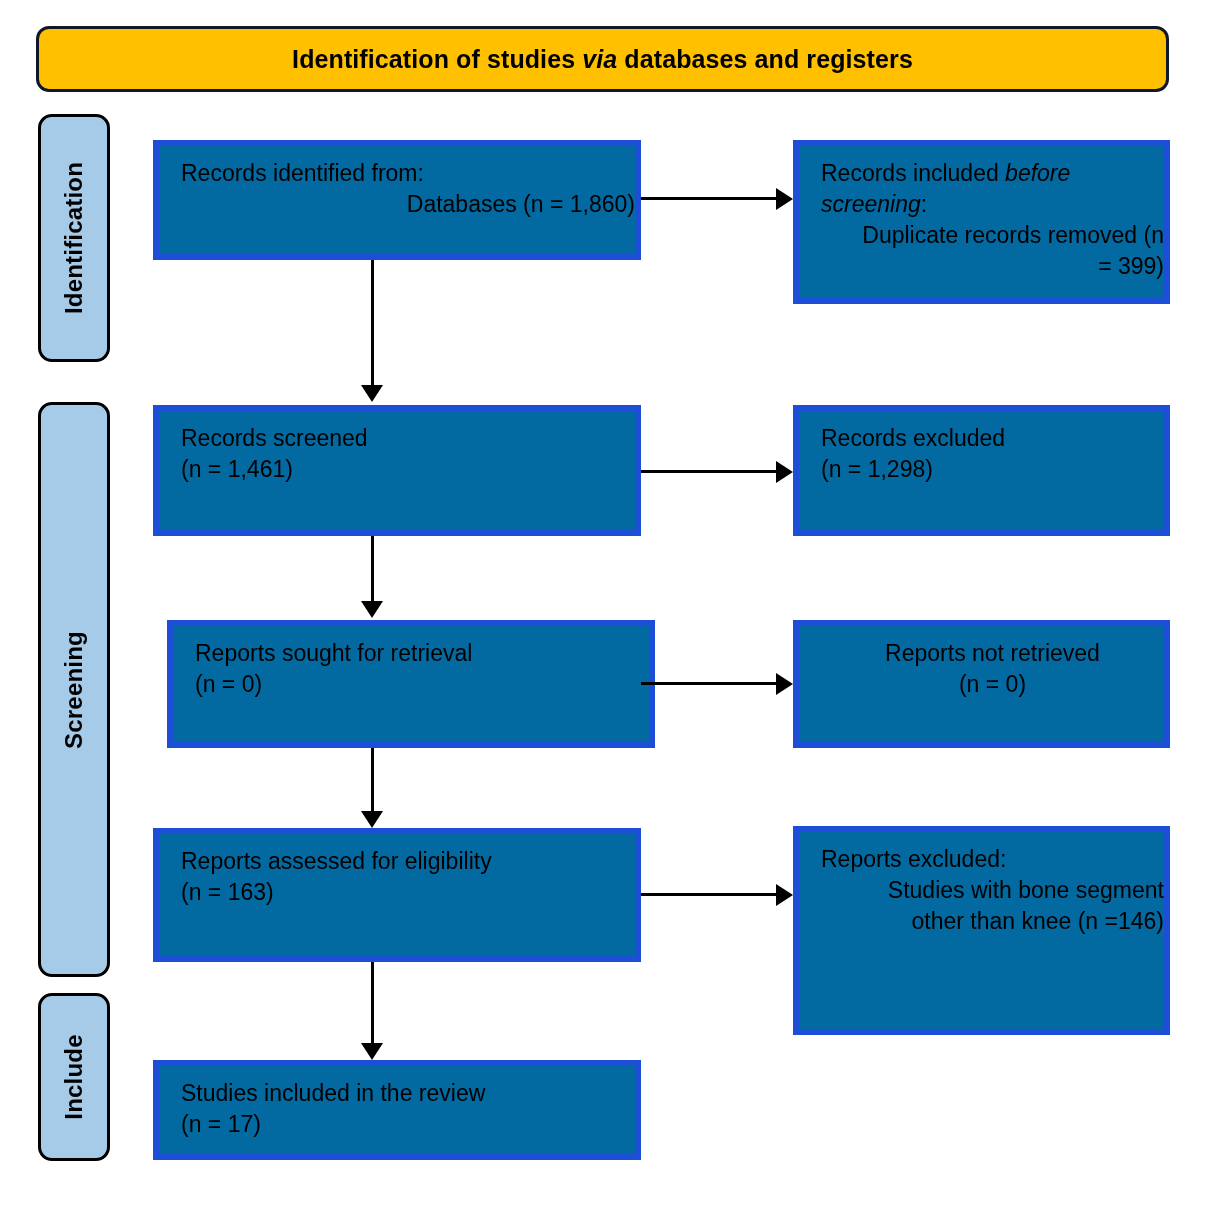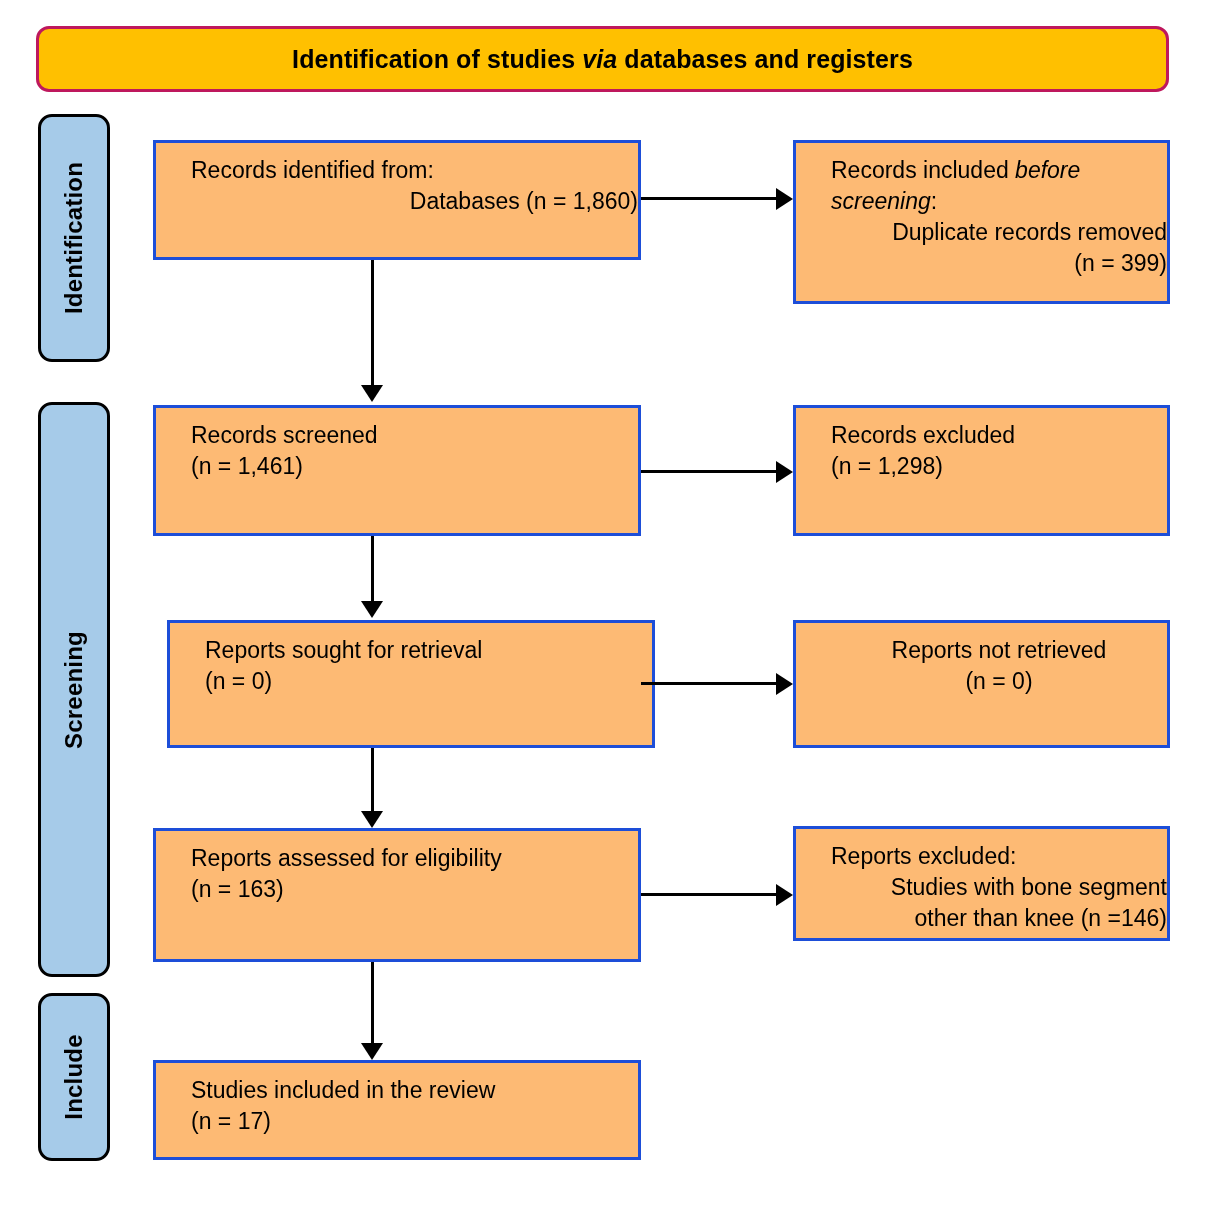--- a/index.html
+++ b/index.html
@@ -25,21 +25,21 @@
   }
 
   
   .header-banner {
     position: absolute;
     left: 36px;
     top: 26px;
     width: 1133px;
     height: 66px;
     background: #FFC000;
-    border: 3px solid #be185d;
+    border: 3px solid #0f172a;
     border-radius: 13px;
     box-sizing: border-box;
     display: flex;
     align-items: center;
     justify-content: center;
   }
   .header-title {
     font-size: 25px;
     font-weight: bold;
     letter-spacing: 0.1px;
@@ -65,24 +65,24 @@
     transform: rotate(-90deg);
     white-space: nowrap;
     font-size: 24px;
     font-weight: bold;
     letter-spacing: 0.2px;
   }
 
   
   .flow-box {
     position: absolute;
-    background: #fdba74;
-    border: 3px solid #1d4ed8;
+    background: #0369a1;
+    border: 6px solid #1d4ed8;
     box-sizing: border-box;
-    padding: 12px 0 0 35px;
+    padding: 12px 0 0 22px;
   }
   .flow-box .line {
     font-size: 23px;
     line-height: 31px;
     white-space: nowrap;
   }
   .flow-box .line.indent {
     padding-left: 36px;
     white-space: normal;
     text-align: right;
@@ -190,21 +190,21 @@
   <div class="arrow-down" style="left:361px; top:811px;"></div>
 
   <div class="flow-box" style="left:153px; top:828px; width:488px; height:134px;">
     <div class="line">Reports assessed for eligibility</div>
     <div class="line">(n = 163)</div>
   </div>
 
   <div class="h-line" style="left:641px; top:893px; width:137px;"></div>
   <div class="arrow-right" style="left:776px; top:884px;"></div>
 
-  <div class="flow-box" style="left:793px; top:826px; width:377px; height:115px;">
+  <div class="flow-box" style="left:793px; top:826px; width:377px; height:209px;">
     <div class="line">Reports excluded:</div>
     <div class="line indent">Studies with bone segment other than knee (n =146)</div>
   </div>
 
   <div class="v-line" style="left:371px; top:962px; height:86px;"></div>
   <div class="arrow-down" style="left:361px; top:1043px;"></div>
 
   <div class="flow-box" style="left:153px; top:1060px; width:488px; height:100px;">
     <div class="line">Studies included in the review</div>
     <div class="line">(n = 17)</div>

